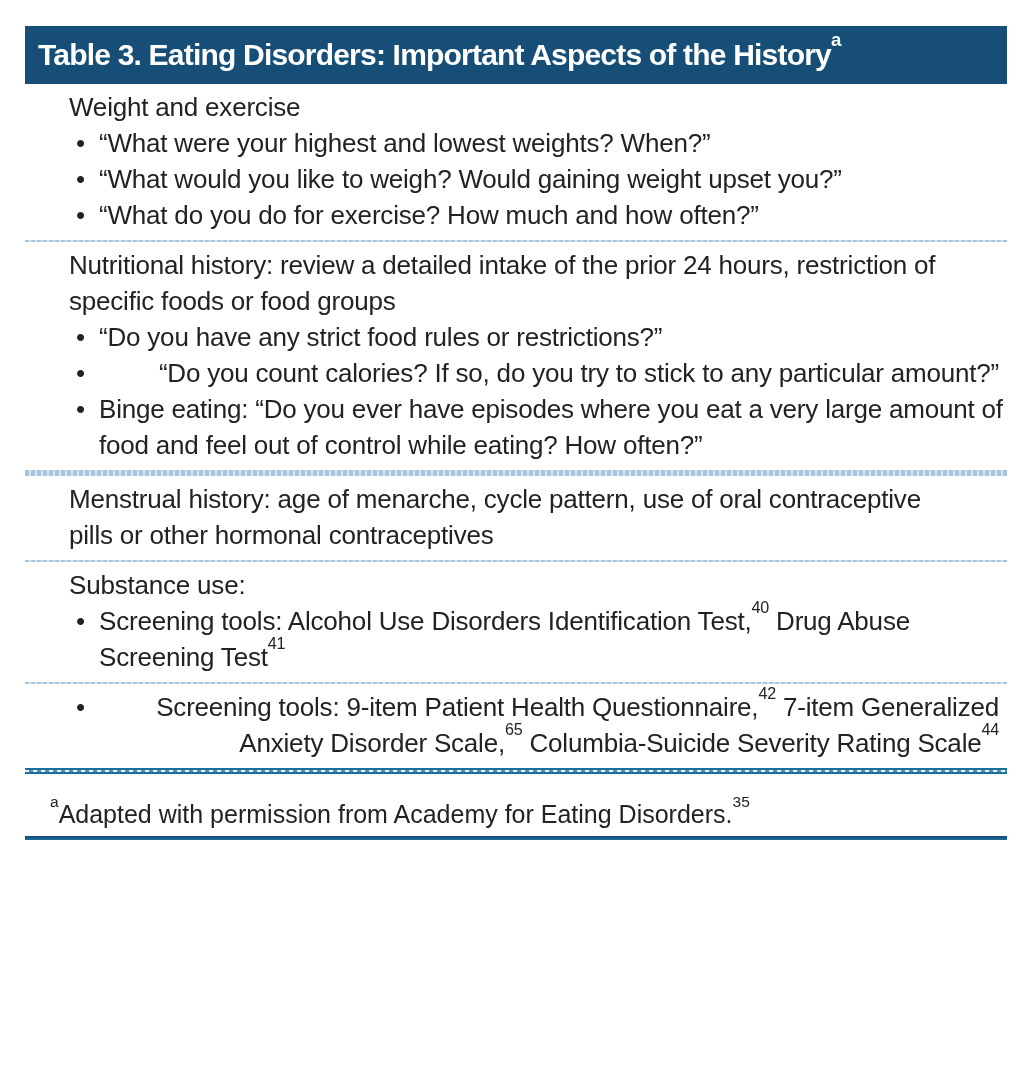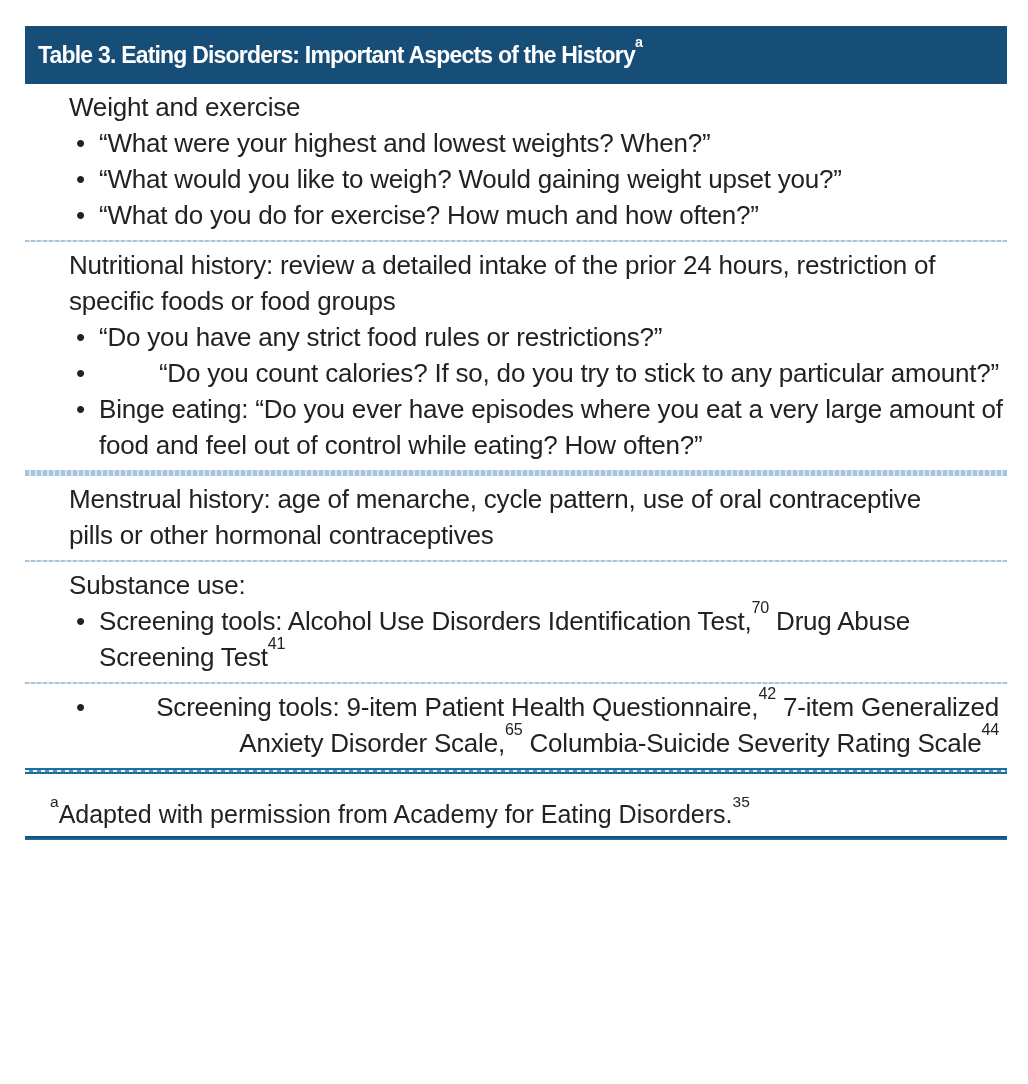--- a/index.html
+++ b/index.html
@@ -13,21 +13,21 @@
   .title-bar {
     background: #174e78;
     height: 58px;
     display: flex;
     align-items: center;
     padding: 0 13px;
   }
   .title {
     color: #ffffff;
     font-weight: bold;
-    font-size: 23px;
+    font-size: 30px;
     letter-spacing: -0.8px;
     white-space: nowrap;
   }
   sup {
     font-size: 0.62em;
     line-height: 0;
     position: relative;
     top: -0.45em;
   }
 
@@ -113,21 +113,21 @@
 
   <section>
     <div class="heading mw880">Menstrual history: age of menarche, cycle pattern, use of oral contraceptive pills or other hormonal contraceptives</div>
   </section>
   <div class="divider"></div>
 
   <section>
     <div class="heading">Substance use:</div>
     <div class="bullet">
       <span class="marker">•</span>
-      <span class="btext"><span>Screening tools: Alcohol Use Disorders Identification Test,</span><sup>70</sup><span> Drug Abuse Screening Test</span><sup>41</sup></span>
+      <span class="btext"><span>Screening tools: Alcohol Use Disorders Identification Test,</span><sup>40</sup><span> Drug Abuse Screening Test</span><sup>41</sup></span>
     </div>
   </section>
   <div class="divider"></div>
 
   <section>
     <div class="bullet">
       <span class="marker">•</span>
       <span class="btext mw900"><span>Screening tools: 9-item Patient Health Questionnaire,</span><sup>42</sup><span> 7-item Generalized Anxiety Disorder Scale,</span><sup>65</sup><span> Columbia-Suicide Severity Rating Scale</span><sup>44</sup></span>
     </div>
   </section>

